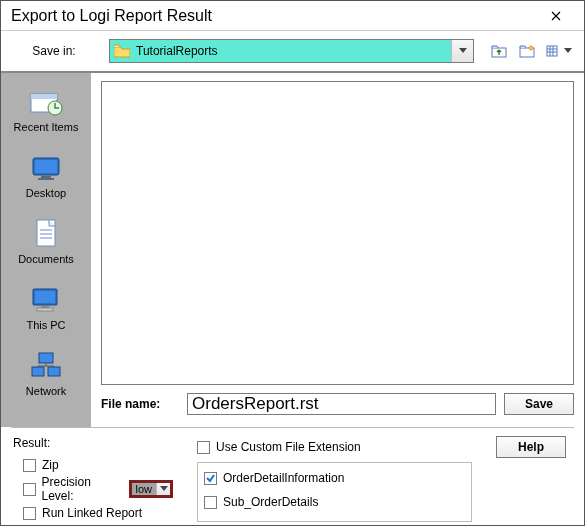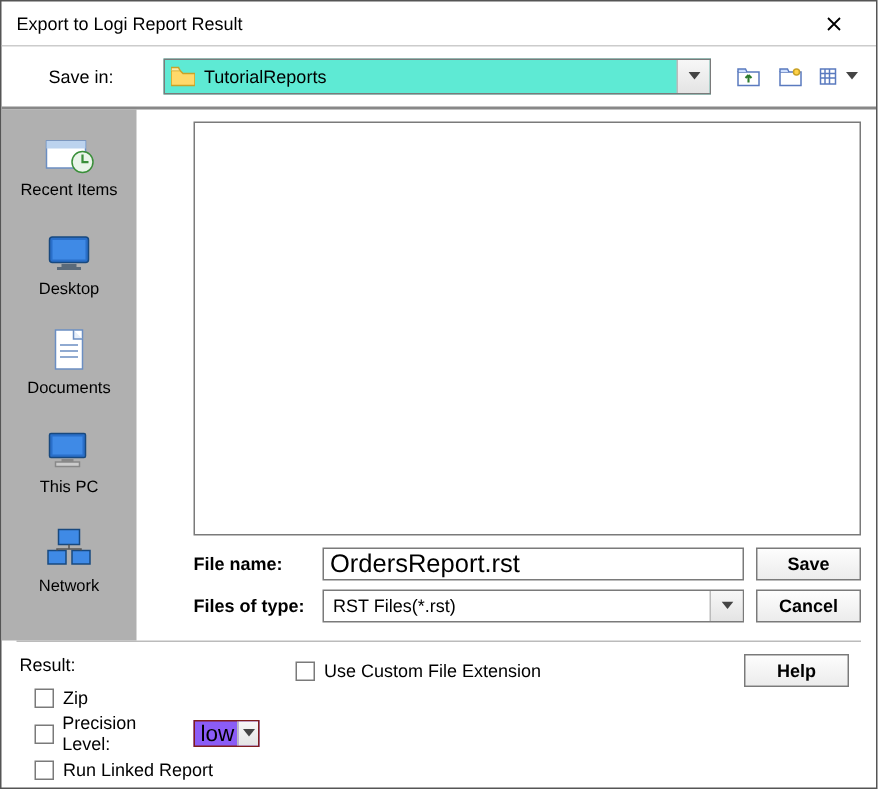--- a/index.html
+++ b/index.html
@@ -14,21 +14,21 @@
     overflow: hidden;
     border: 1px solid #555;
   }
   .titlebar {
     height: 30px;
     display: flex;
     align-items: center;
     padding: 0 8px 0 10px;
     border-bottom: 1px solid #ccc;
   }
-  .titlebar .title { flex: 1; font-size: 12px; }
+  .titlebar .title { flex: 1; font-size: 16px; }
   .titlebar .close {
     width: 40px; height: 28px;
     display: flex; align-items: center; justify-content: center;
     font-size: 14px;
   }
 
   .savein-row {
     display: flex;
     align-items: center;
     padding: 6px 10px;
@@ -70,21 +70,20 @@
   }
   .toolbar-icons .tib {
     width: 22px; height: 22px;
     display: flex; align-items: center; justify-content: center;
     border: 1px solid transparent;
   }
 
   .midwrap {
     display: flex;
     height: 354px;
-    gap: 28px;
   }
   .sidebar {
     width: 90px;
     background: #b0b0b0;
     display: flex;
     flex-direction: column;
     align-items: center;
     padding-top: 8px;
     gap: 6px;
   }
@@ -182,27 +181,27 @@
     background: #fff;
     display: inline-flex;
     align-items: center;
     justify-content: center;
   }
   .chk.checked svg { display: block; }
   .chk svg { display: none; }
   .smallcombo {
     width: 46px;
     height: 18px;
-    border: 1px solid #7f1d1d;
+    border: 3px solid #7f1d1d;
     display: inline-flex;
     align-items: center;
     padding-left: 4px;
     position: relative;
-    background: #8b5cf6;
-    font-size: 15px;
+    background: #a3a3a3;
+    font-size: 11px;
   }
   .smallcombo .combo-arrow {
     position: absolute; right: 0; top: 0; bottom: 0;
     width: 14px;
     display: flex; align-items: center; justify-content: center;
     border-left: 1px solid #bbb;
     background: linear-gradient(#f7f7f7,#e4e4e4);
   }
   .col2 .chkrow { margin-left: 0; }
   svg.arrow-down { width: 8px; height: 6px; }
@@ -325,32 +324,20 @@
     </div>
   </div>
 
   <div class="rightcol">
     <div class="filelist"></div>
 
     <div class="fieldrow">
       <div class="flabel">File name:</div>
       <input class="text" type="text" value="OrdersReport.rst" style="">
       <div class="btn">Save</div>
-    </div>
-    <div class="fieldrow">
-      <div class="flabel">Files of type:</div>
-      <div class="combo">
-        <span>RST Files(*.rst)</span>
-        <span class="combo-arrow">
-          <svg class="arrow-down" viewBox="0 0 8 6">
-              <path d="M0 0 L4 5 L8 0 Z" fill="#444"></path>
-            </svg>
-        </span>
-      </div>
-      <div class="btn">Cancel</div>
     </div>
   </div>
 </div>
 
 <div class="hr"></div>
 
 <div class="bottom">
   <div class="col1">
     <div class="result-title">Result:</div>
     <div class="chkrow">
@@ -373,18 +360,32 @@
       <span class="chk"></span>
       <span>Run Linked Report</span>
     </div>
   </div>
 
   <div class="col2">
     <div class="chkrow">
       <span class="chk"></span>
       <span>Use Custom File Extension</span>
     </div>
+    <div style="border:1px solid #bbb; padding:4px 6px;">
+      <div class="chkrow">
+        <span class="chk checked">
+            <svg width="11" height="11" viewBox="0 0 11 11">
+              <path d="M2 5 L5 8 L9 2" stroke="#1a6fd1" stroke-width="2" fill="none"></path>
+            </svg>
+          </span>
+        <span>OrderDetailInformation</span>
+      </div>
+      <div class="chkrow">
+        <span class="chk"></span>
+        <span>Sub_OrderDetails</span>
+      </div>
+    </div>
   </div>
 
   <div class="col3">
     <div class="btn">Help</div>
   </div>
 </div>
 
 </body></html>

